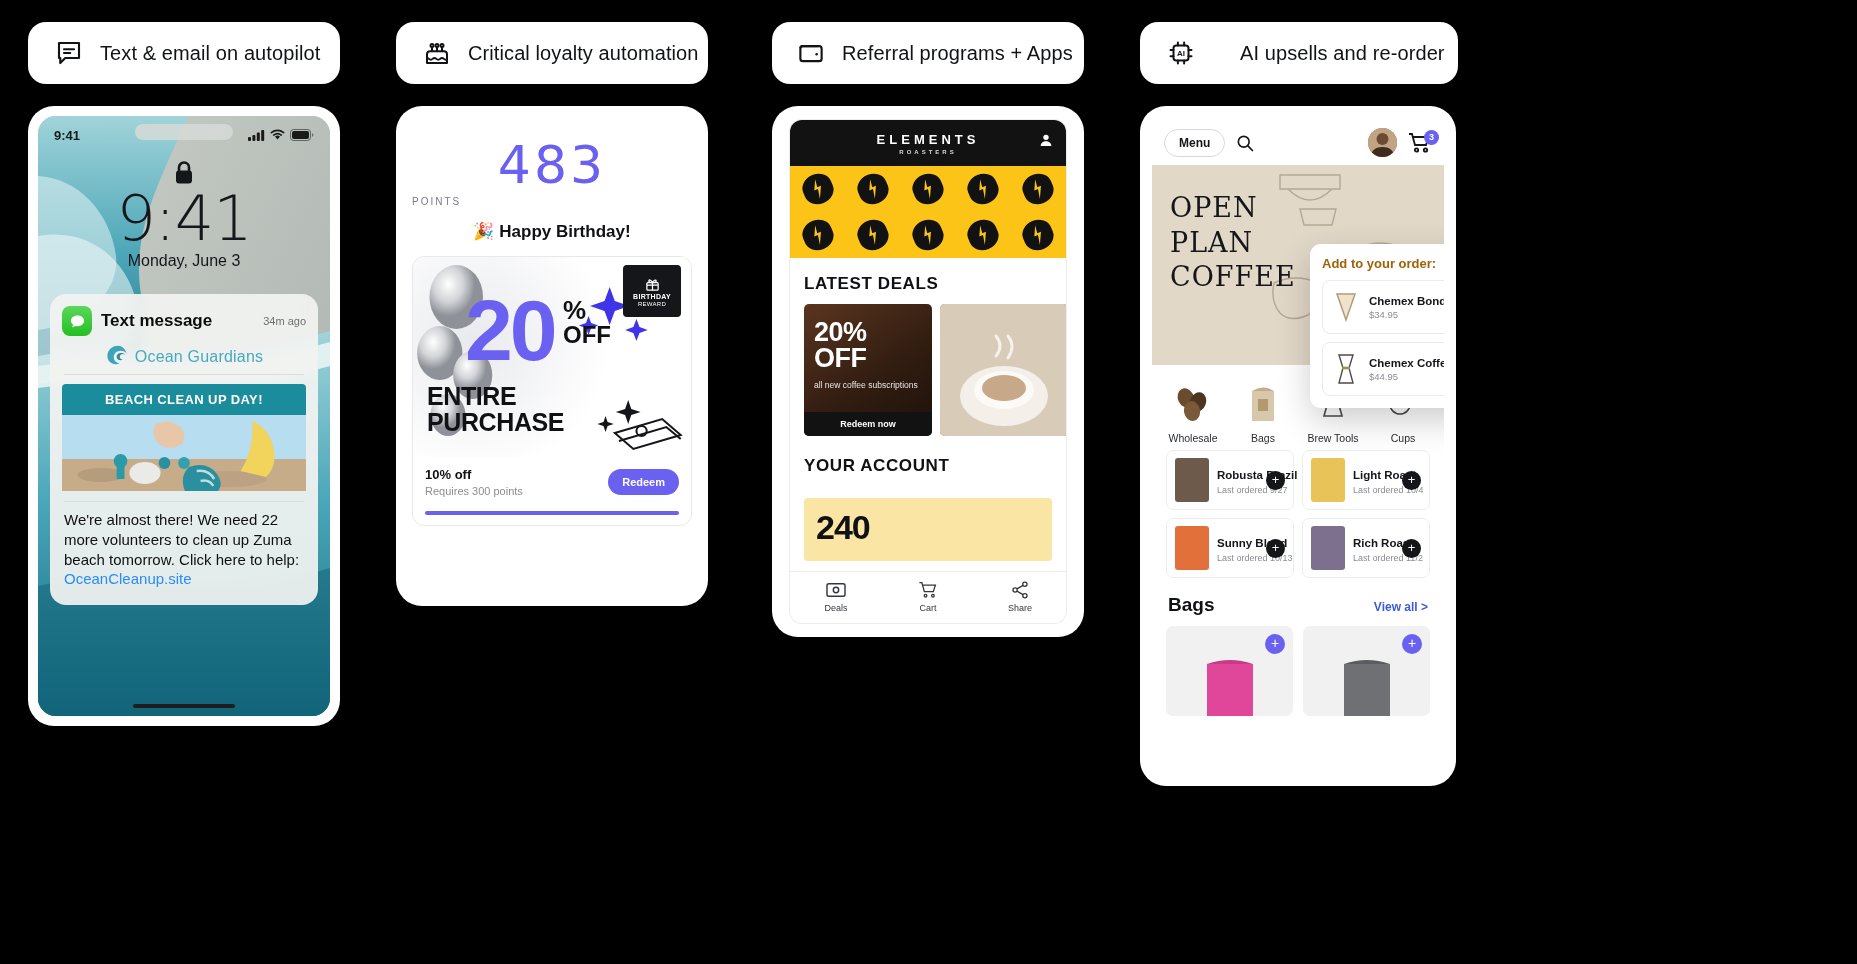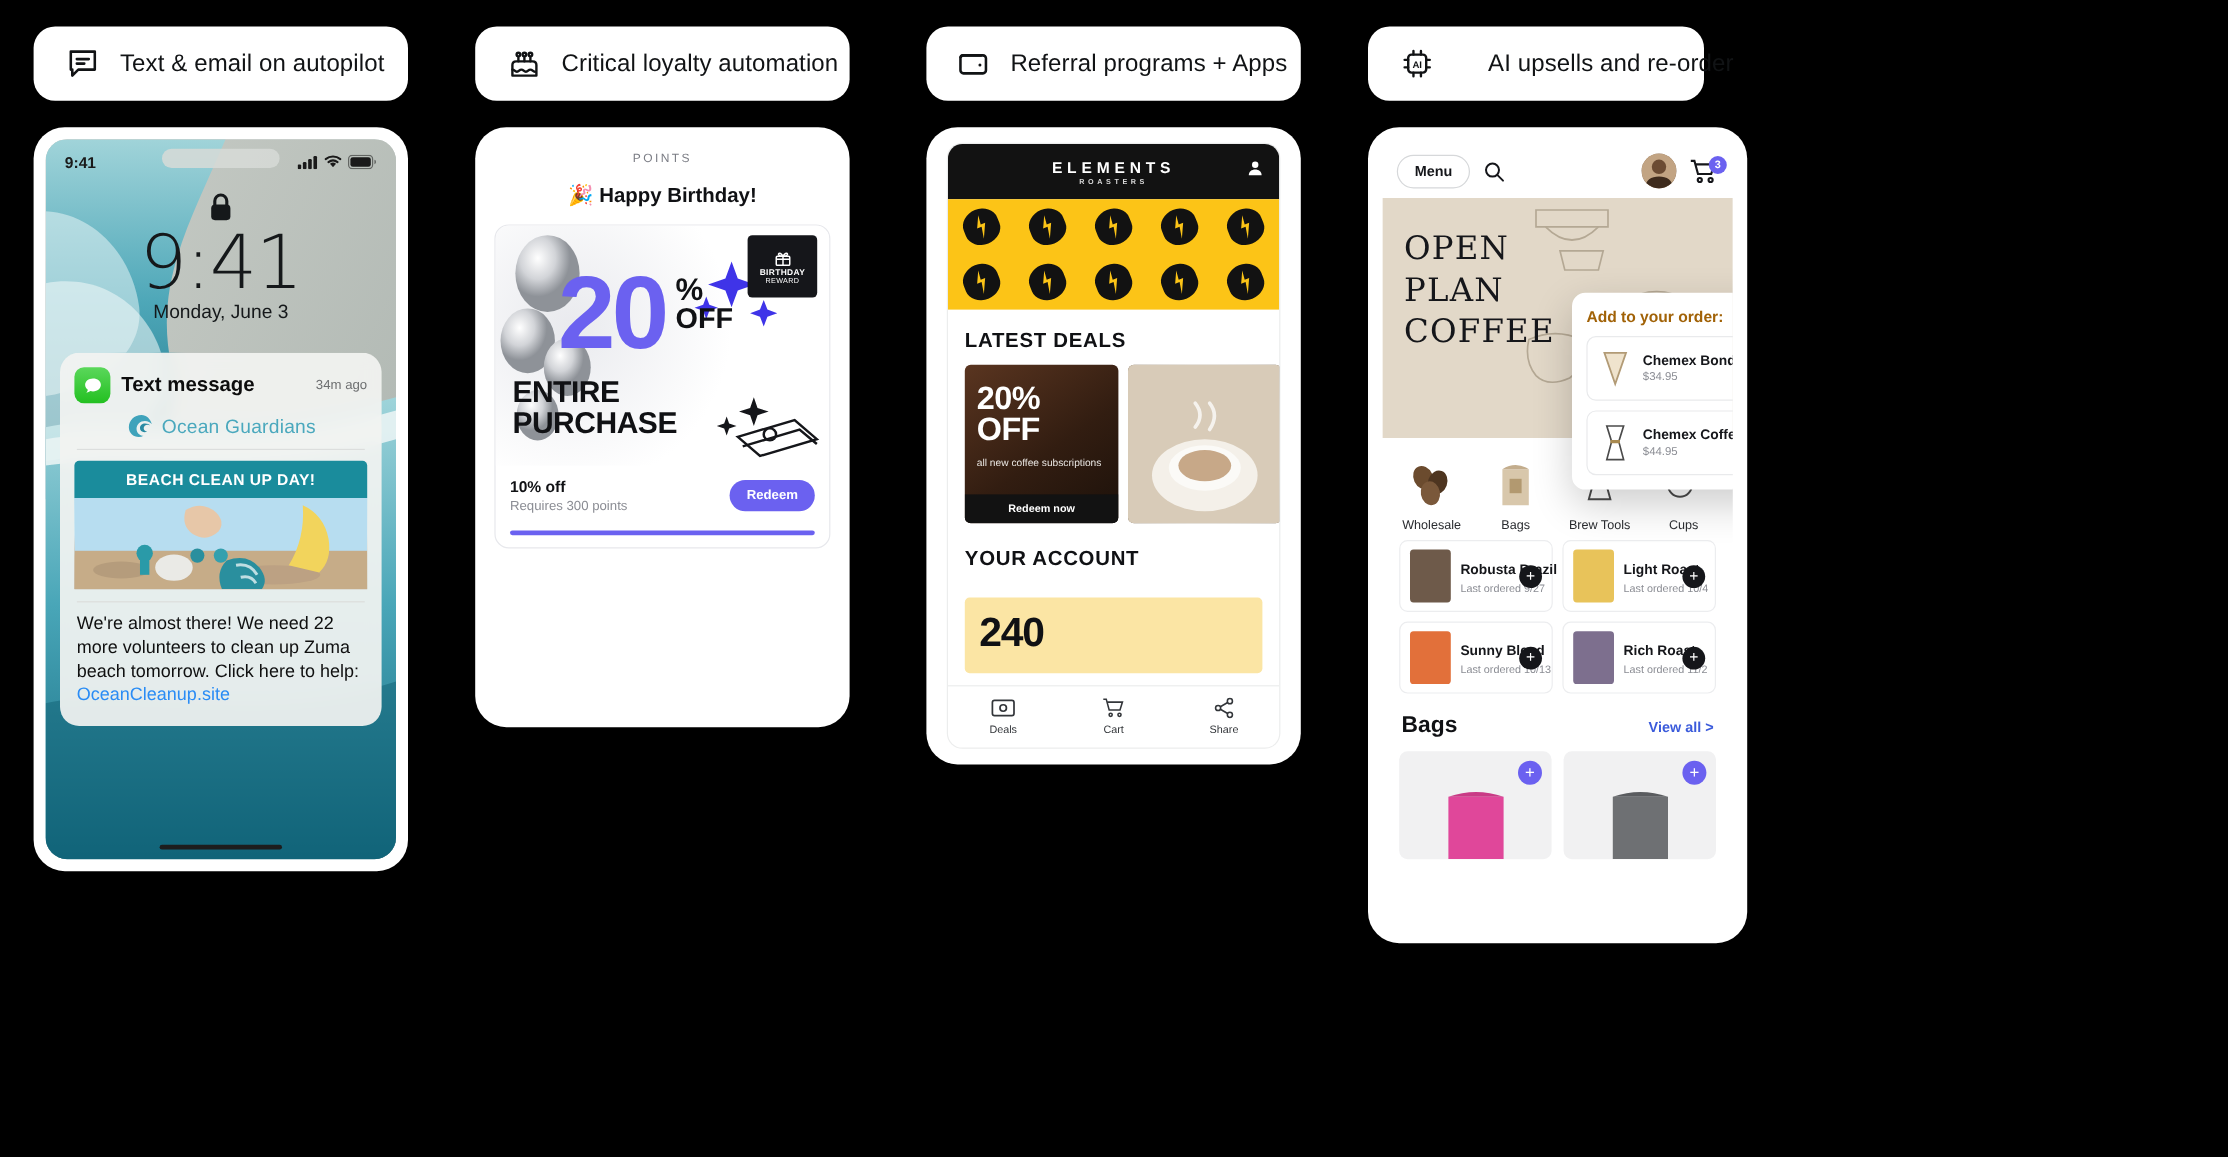--- a/index.html
+++ b/index.html
@@ -101,21 +101,21 @@
   #phone2 {
     left: 396px; top: 106px; width: 312px; height: 500px;
     border-radius: 26px; padding: 18px 16px;
     display: flex; flex-direction: column;
   }
   .points-num {
     text-align: center; font-size: 52px; color: #6b61f0; font-weight: 400;
     letter-spacing: 3px; line-height: 1.05; margin-top: 14px;
     font-family: "DejaVu Sans", sans-serif;
   }
-  .points-label { text-align: center; font-size: 10px; color: #7b7d85; letter-spacing: 2px; margin-top: 3px; }
+  .points-label { font-size: 10px; color: #7b7d85; letter-spacing: 2px; margin-top: 3px; }
   .bday { text-align: center; font-size: 17px; font-weight: 700; color: #101114; margin-top: 14px; }
   .offer-card {
     margin-top: 14px; border: 1px solid #e7e8ec; border-radius: 12px; overflow: hidden;
     background: #fff;
   }
   .offer-art {
     position: relative; height: 200px; overflow: hidden;
     background: radial-gradient(circle at 22% 42%, #e9eaee 0%, #ffffff 55%);
   }
   .offer-20 {
@@ -319,21 +319,21 @@
 
   <div class="pill" id="pill3" style="left:772px; top:22px; width:312px;padding-left:24px;">
     <svg class="pill-icon" viewBox="0 0 24 24" fill="none" stroke="#111315" stroke-width="1.7">
       <rect x="3.5" y="6.5" width="17" height="12" rx="2"></rect>
       <path d="M3.5 8.2c0-1 .8-1.7 1.8-1.7h12.4"></path>
       <circle cx="16.5" cy="13" r="1" fill="#111315" stroke="none"></circle>
     </svg>
     <span class="pill-label">Referral programs + Apps</span>
   </div>
 
-  <div class="pill" id="pill4" style="left:1140px; top:22px; width:280px;gap:44px;">
+  <div class="pill" id="pill4" style="left:1140px; top:22px; width:318px;gap:44px;">
     <svg class="pill-icon" viewBox="0 0 24 24" fill="none" stroke="#111315" stroke-width="1.6">
       <rect x="6" y="6" width="12" height="12" rx="2.2"></rect>
       <path d="M9.5 6V3.6M14.5 6V3.6M9.5 20.4V18M14.5 20.4V18M6 9.5H3.6M6 14.5H3.6M20.4 9.5H18M20.4 14.5H18" stroke-linecap="round"></path>
       <text x="12" y="14.6" font-size="6.4" font-weight="700" fill="#111315" stroke="none" text-anchor="middle" font-family="Liberation Sans, sans-serif">AI</text>
     </svg>
     <span class="pill-label">AI upsells and re-order</span>
   </div>
 
   <div class="phone" id="phone1">
     <div class="screen">
@@ -428,20 +428,21 @@
         <div class="notif-divider2"></div>
         <div class="notif-body">
           <span>We're almost there! We need 22 more volunteers to clean up Zuma beach tomorrow. Click here to help: </span><span class="notif-link">OceanCleanup.site</span>
         </div>
       </div>
       <div class="home-ind"></div>
     </div>
   </div>
 
   <div class="phone" id="phone2">
+    <div class="points-num">483</div>
     <div class="points-label">POINTS</div>
     <div class="bday">🎉 Happy Birthday!</div>
 
     <div class="offer-card">
       <div class="offer-art">
         <svg width="100%" height="100%" viewBox="0 0 270 200" preserveAspectRatio="none" style="position:absolute;inset:0">
           <defs>
             <radialGradient id="ballg" cx="35%" cy="30%">
               <stop offset="0" stop-color="#ffffff"></stop>
                 <stop offset="55%" stop-color="#d2d4d8"></stop>

